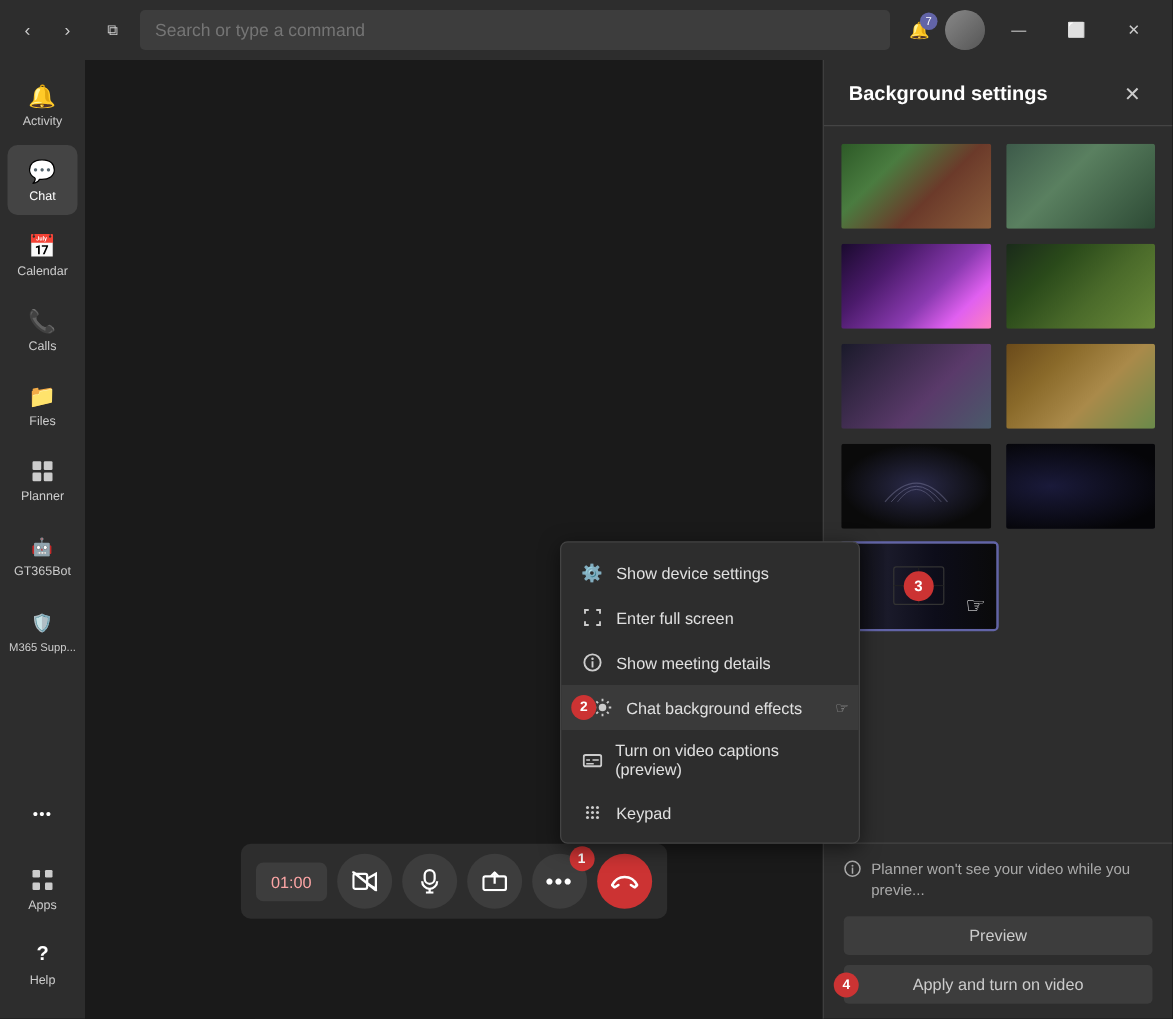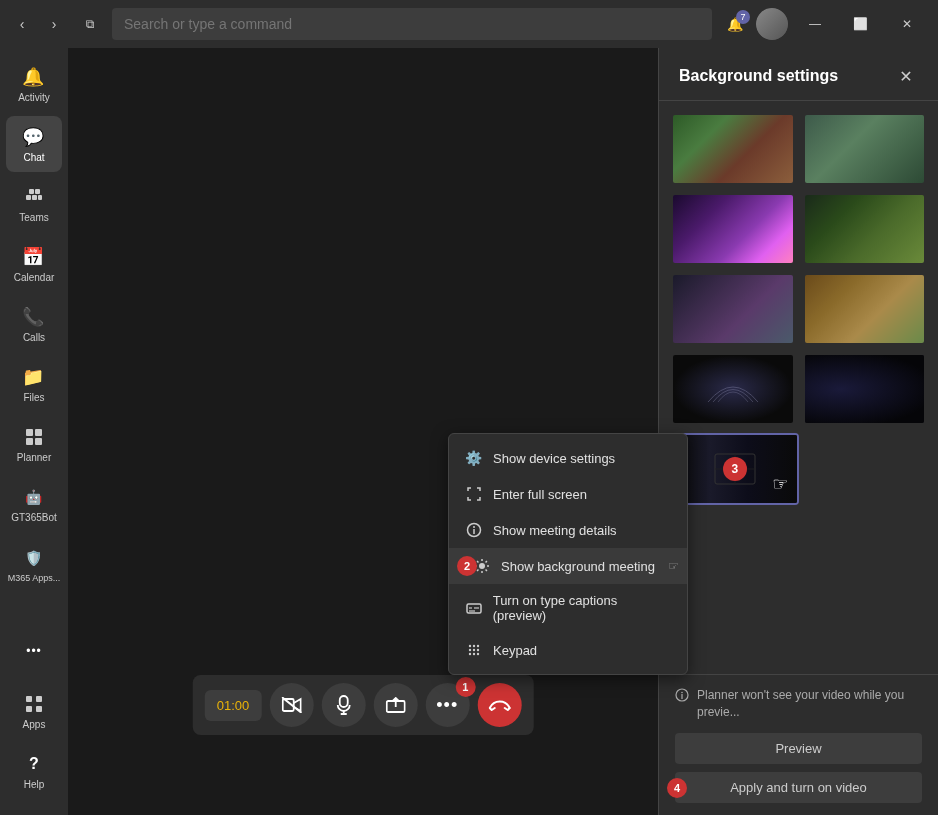--- a/index.html
+++ b/index.html
@@ -193,21 +193,21 @@
       transform: translateX(-50%);
       display: flex;
       align-items: center;
       gap: 8px;
       background: #2d2d2d;
       padding: 8px 12px;
       border-radius: 8px;
     }
     .call-timer {
       background: #3d3d3d;
-      color: #eab308;
+      color: #fca5a5;
       padding: 8px 12px;
       border-radius: 6px;
       font-size: 13px;
       min-width: 55px;
       text-align: center;
     }
     .ctrl-btn {
       width: 44px;
       height: 44px;
       background: #3d3d3d;
@@ -478,32 +478,20 @@
   <div class="sidebar">
     <div class="sidebar-item">
       <span class="icon-wrap">🔔</span>
       <span class="item-label">Activity</span>
     </div>
     <div class="sidebar-item active">
       <span class="icon-wrap">💬</span>
       <span class="item-label">Chat</span>
     </div>
     <div class="sidebar-item">
-      <span class="icon-wrap">
-        <svg width="20" height="20" viewBox="0 0 20 20" fill="#ccc">
-          <rect x="2" y="8" width="5" height="5" rx="1"></rect>
-          <rect x="8" y="8" width="5" height="5" rx="1"></rect>
-          <rect x="14" y="8" width="4" height="5" rx="1"></rect>
-          <rect x="5" y="2" width="5" height="5" rx="1"></rect>
-          <rect x="11" y="2" width="5" height="5" rx="1"></rect>
-        </svg>
-      </span>
-      <span class="item-label">Teams</span>
-    </div>
-    <div class="sidebar-item">
       <span class="icon-wrap">📅</span>
       <span class="item-label">Calendar</span>
     </div>
     <div class="sidebar-item">
       <span class="icon-wrap">📞</span>
       <span class="item-label">Calls</span>
     </div>
     <div class="sidebar-item">
       <span class="icon-wrap">📁</span>
       <span class="item-label">Files</span>
@@ -518,21 +506,21 @@
         </svg>
       </span>
       <span class="item-label">Planner</span>
     </div>
     <div class="sidebar-item">
       <span class="icon-wrap" style="font-size:14px;">🤖</span>
       <span class="item-label">GT365Bot</span>
     </div>
     <div class="sidebar-item">
       <span class="icon-wrap" style="font-size:14px;">🛡️</span>
-      <span class="item-label" style="font-size:9px;">M365 Apps...</span>
+      <span class="item-label" style="font-size:9px;">M365 Supp...</span>
     </div>
     <div class="sidebar-spacer"></div>
     <div class="sidebar-bottom">
       <div class="sidebar-item">
         <span class="icon-wrap" style="font-size:12px;letter-spacing:1px;">•••</span>
       </div>
       <div class="sidebar-item">
         <span class="icon-wrap">
           <svg width="20" height="20" viewBox="0 0 20 20" fill="#ccc">
             <rect x="2" y="2" width="6" height="6" rx="1"></rect>
@@ -579,33 +567,33 @@
         <span>Show meeting details</span>
       </div>
       <div class="menu-item active-item" style="position:relative;">
         <span class="menu-step-badge">2</span>
         <span class="menu-icon" style="margin-left:8px;">
           <svg width="16" height="16" viewBox="0 0 16 16" fill="none">
               <circle cx="8" cy="8" r="3" fill="#ccc"></circle>
               <path d="M8 1v2M8 13v2M1 8h2M13 8h2M3.05 3.05l1.41 1.41M11.54 11.54l1.41 1.41M3.05 12.95l1.41-1.41M11.54 4.46l1.41-1.41" stroke="#ccc" stroke-width="1.5"></path>
             </svg>
         </span>
-        <span>Show background meeting</span>
+        <span>Chat background effects</span>
         <span style="position:absolute;right:8px;top:50%;transform:translateY(-50%);font-size:12px;color:#aaa;">☞</span>
       </div>
       <div class="menu-item">
         <span class="menu-icon">
           <svg width="16" height="16" viewBox="0 0 16 16" fill="none">
               <rect x="1" y="4" width="14" height="9" rx="1.5" stroke="#ccc" stroke-width="1.5"></rect>
               <line x1="3" y1="8" x2="6" y2="8" stroke="#ccc" stroke-width="1.2"></line>
               <line x1="8" y1="8" x2="13" y2="8" stroke="#ccc" stroke-width="1.2"></line>
               <line x1="3" y1="11" x2="9" y2="11" stroke="#ccc" stroke-width="1.2"></line>
             </svg>
         </span>
-        <span>Turn on type captions (preview)</span>
+        <span>Turn on video captions (preview)</span>
       </div>
       <div class="menu-item">
         <span class="menu-icon">
           <svg width="16" height="16" viewBox="0 0 16 16" fill="#ccc">
             <circle cx="4" cy="4" r="1.2"></circle>
               <circle cx="8" cy="4" r="1.2"></circle>
               <circle cx="12" cy="4" r="1.2"></circle>
             <circle cx="4" cy="8" r="1.2"></circle>
               <circle cx="8" cy="8" r="1.2"></circle>
               <circle cx="12" cy="8" r="1.2"></circle>

